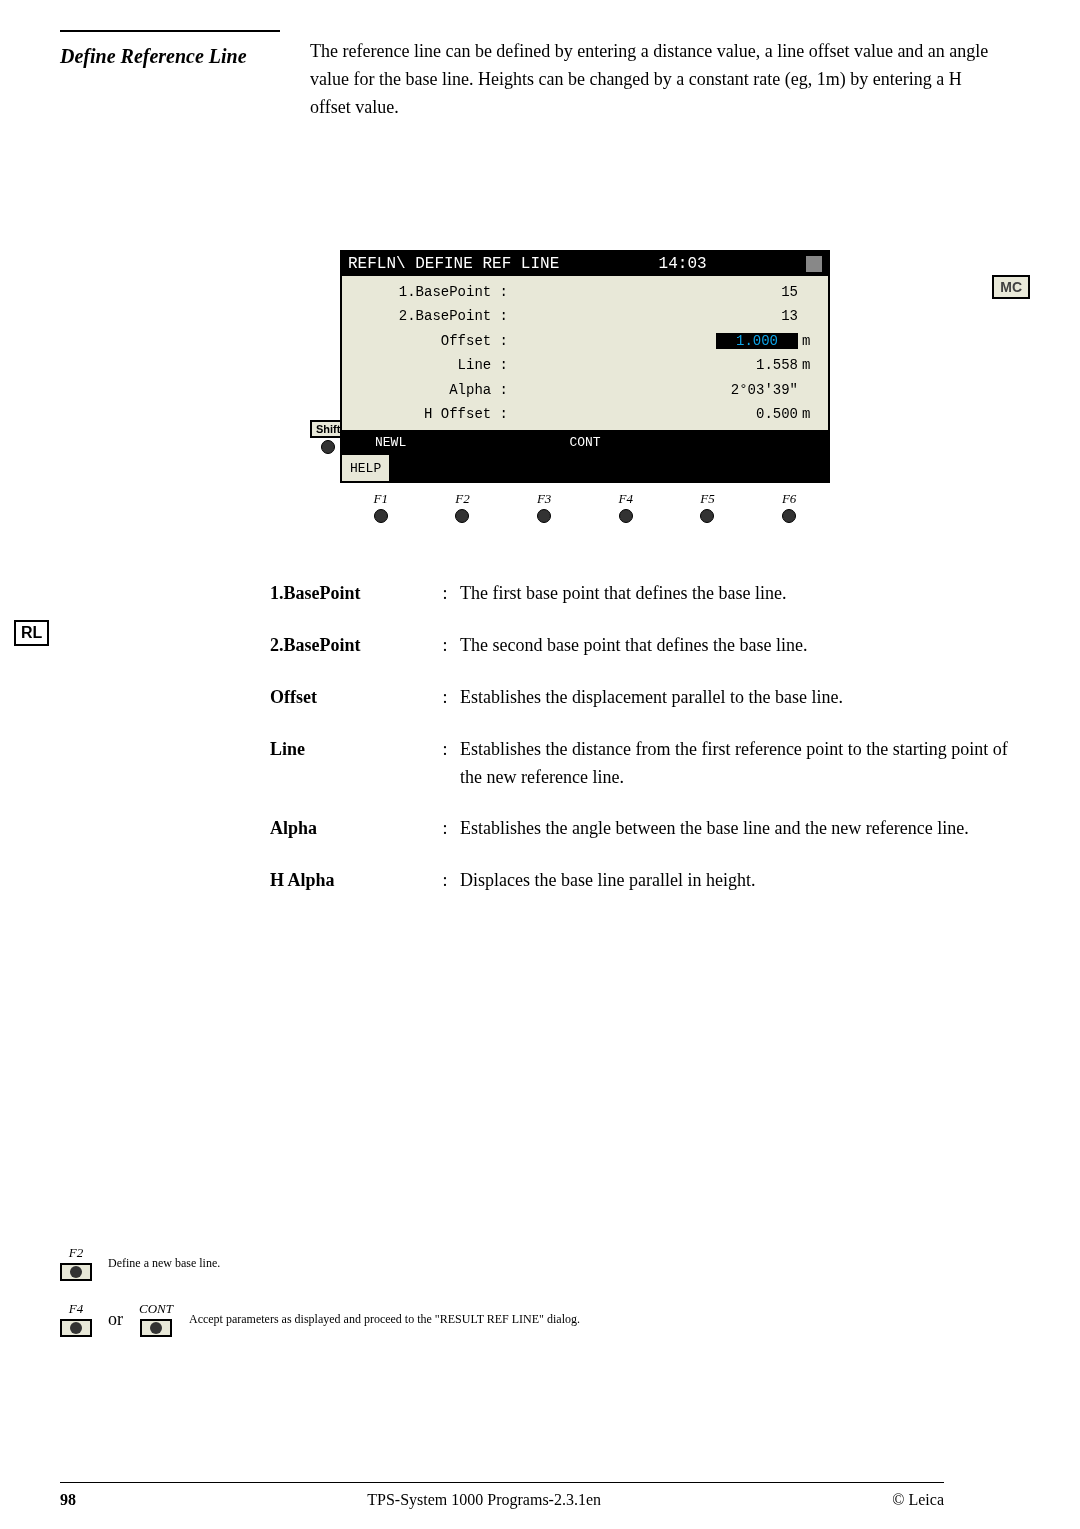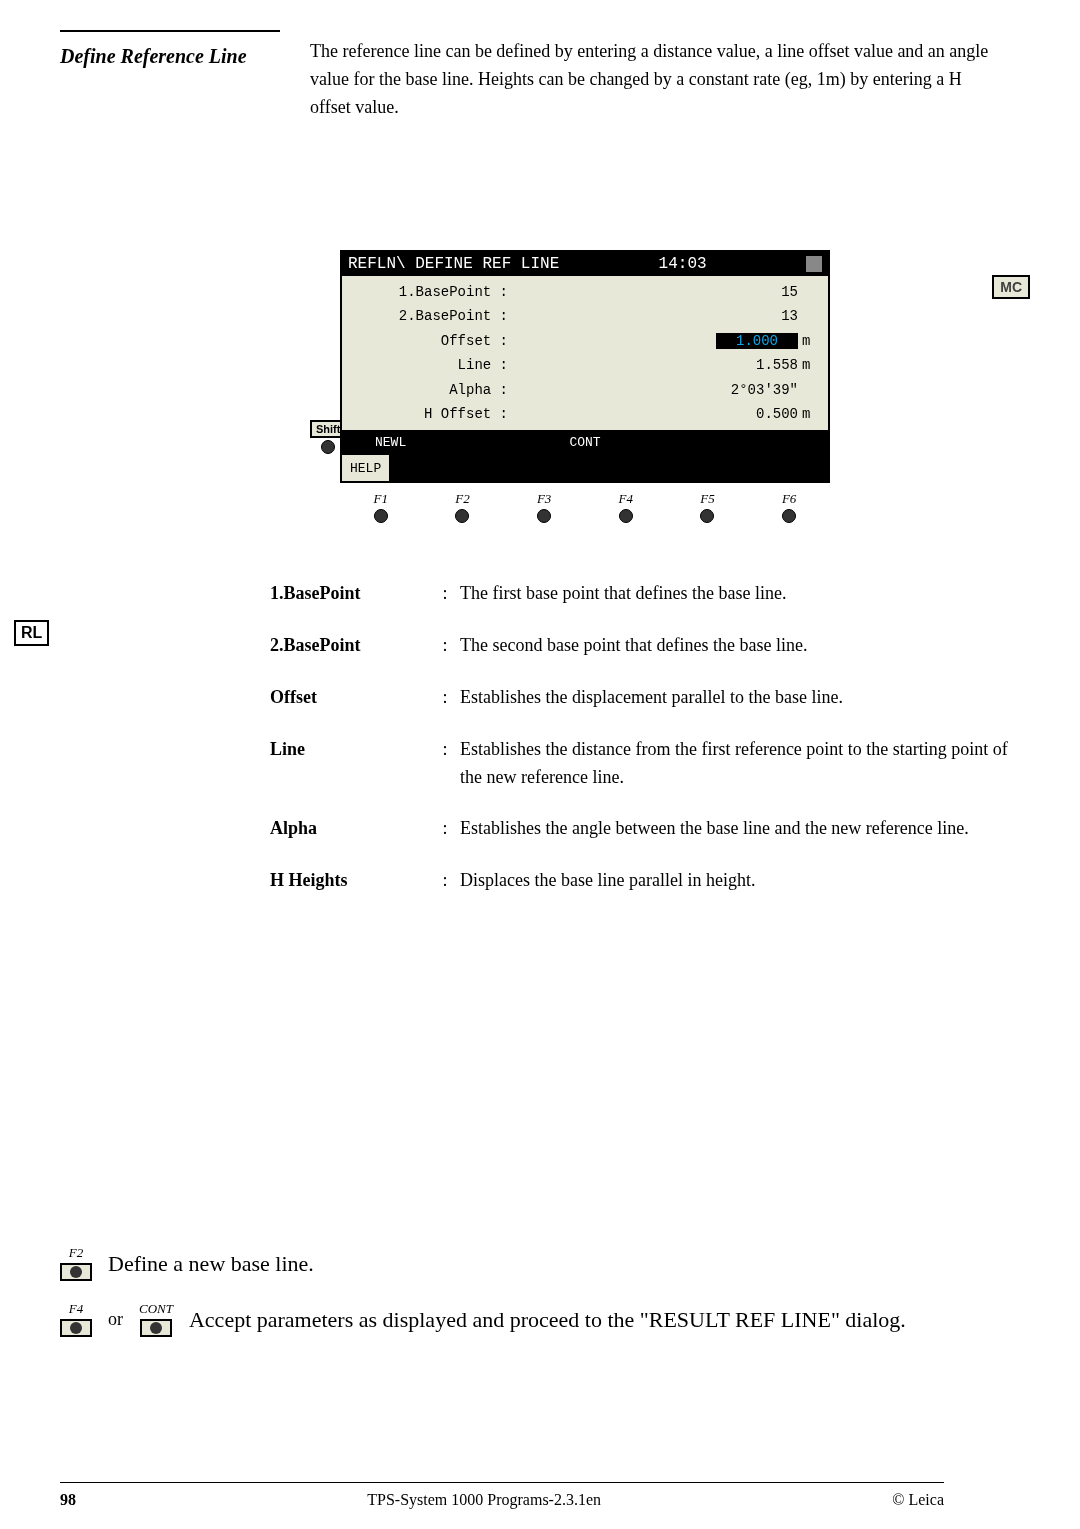--- a/index.html
+++ b/index.html
@@ -304,21 +304,21 @@
 
     .key-badge-circle {
       width: 12px;
       height: 12px;
       border-radius: 50%;
       background: #333;
       flex-shrink: 0;
     }
 
     .action-text {
-      font-size: 22px;
+      font-size: 12px;
       line-height: 1.5;
       flex: 1;
     }
 
     .or-text {
       font-size: 18px;
     }
 
     
     .page-footer {
@@ -486,21 +486,21 @@
       <span class="def-desc">Establishes the distance from the first reference point to the starting point of the new reference line.</span>
     </div>
 
     <div class="def-item">
       <span class="def-term">Alpha</span>
       <span class="def-colon">:</span>
       <span class="def-desc">Establishes the angle between the base line and the new reference line.</span>
     </div>
 
     <div class="def-item">
-      <span class="def-term">H Heights</span>
+      <span class="def-term">H Alpha</span>
       <span class="def-colon">:</span>
       <span class="def-desc">Displaces the base line parallel in height.</span>
     </div>
 
   </div>
 
   <div class="action-area">
 
     <div class="action-row">
       <div class="key-badge">

